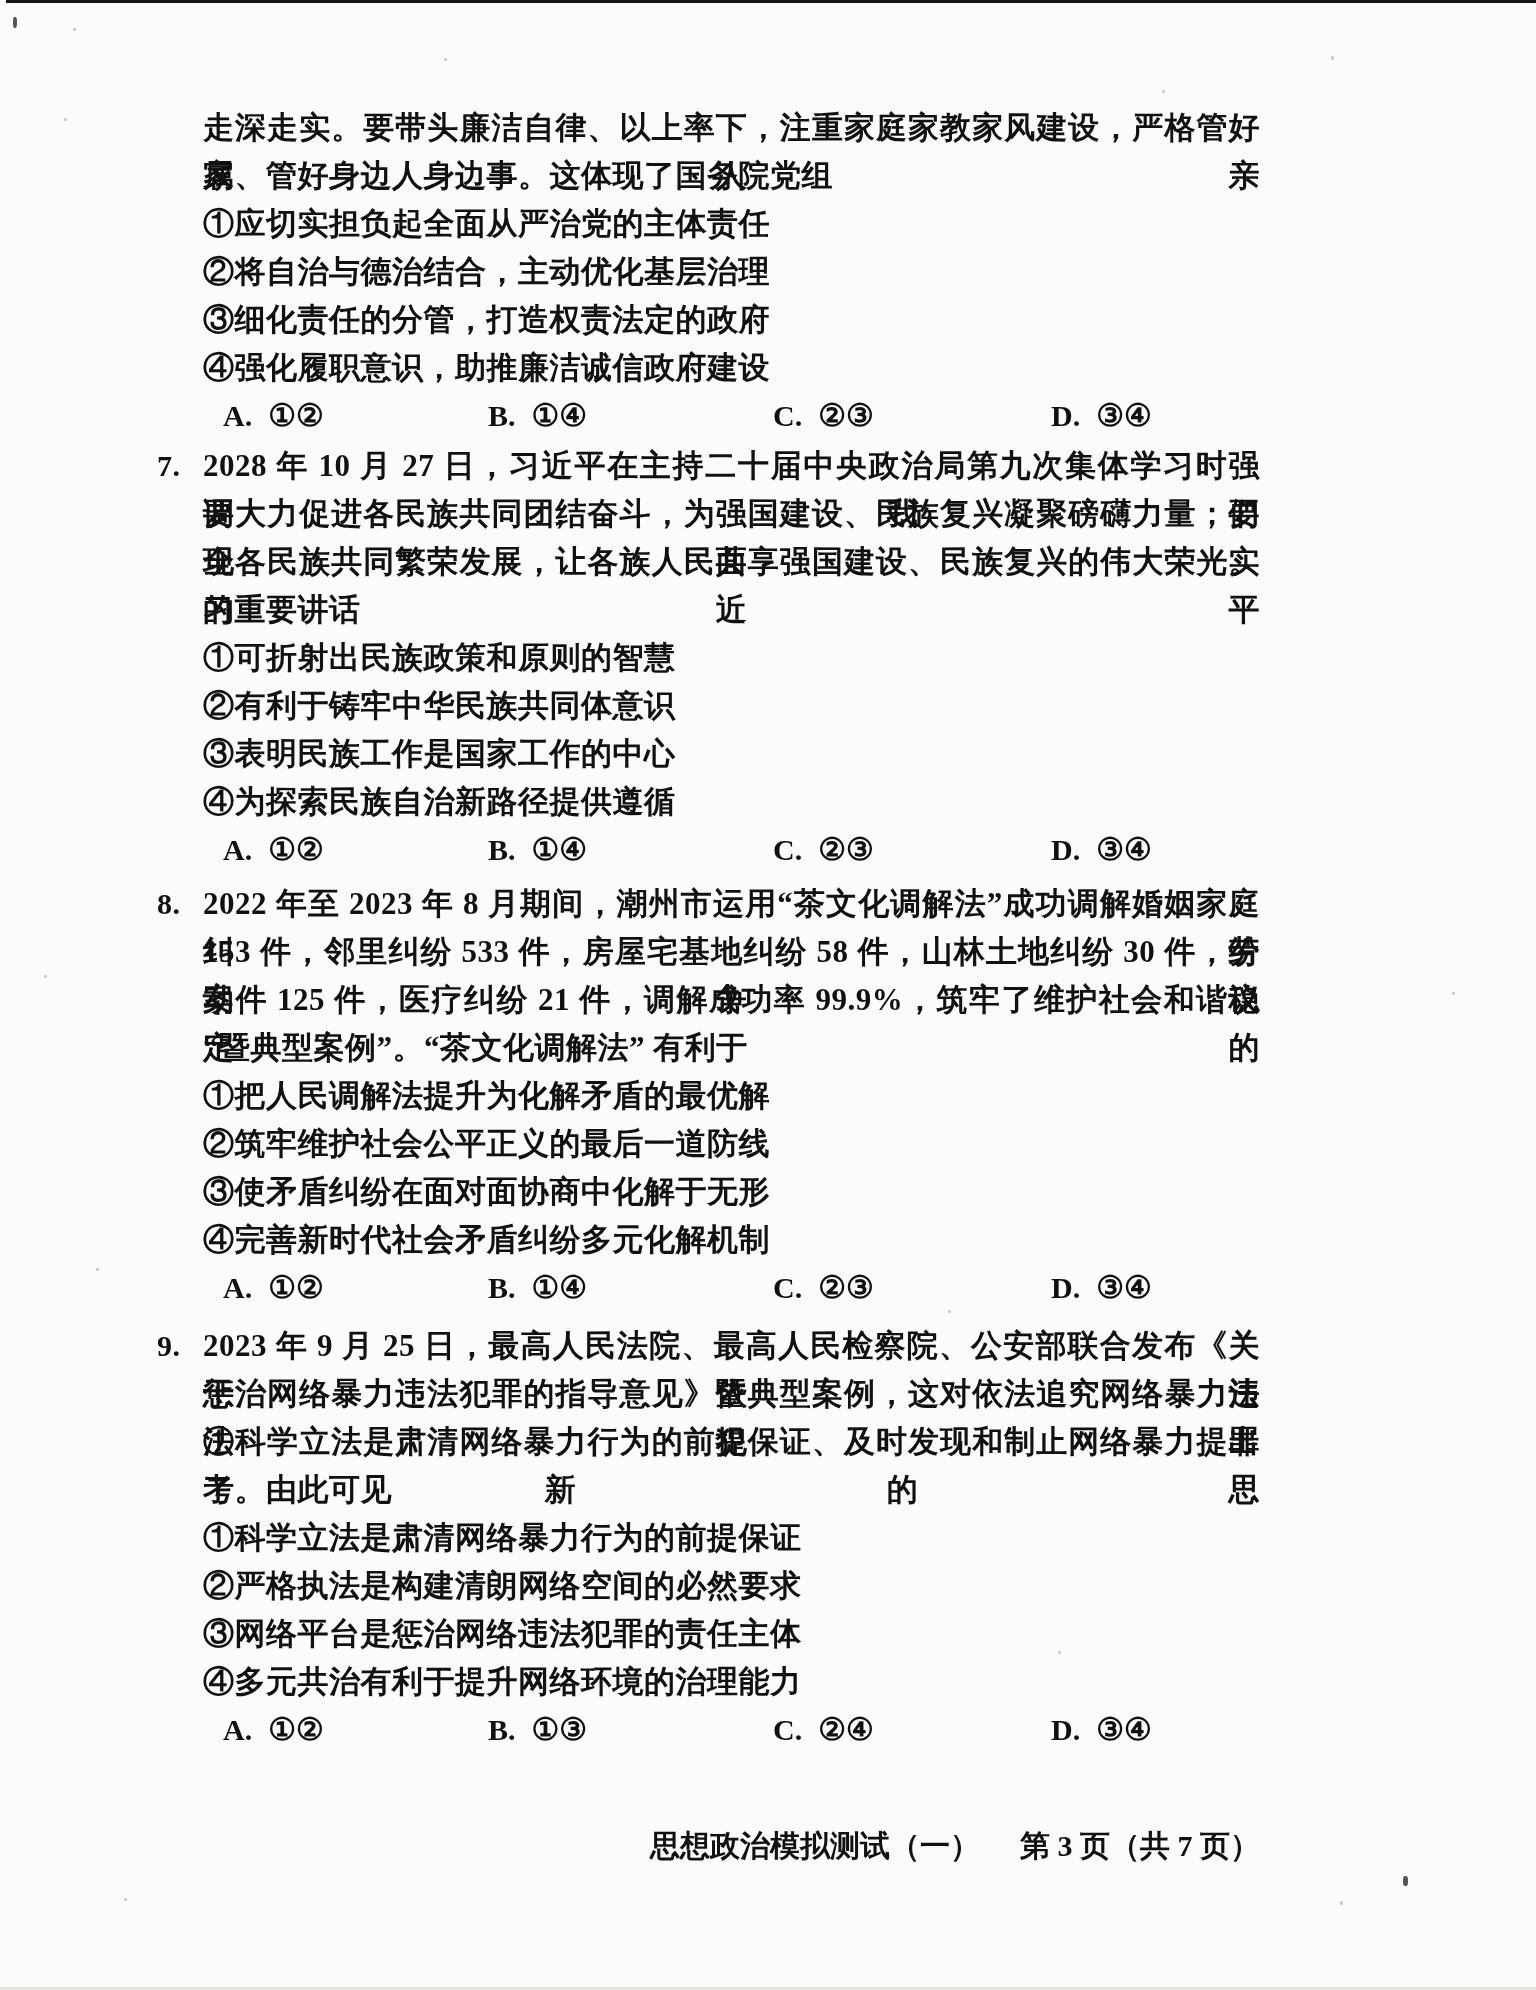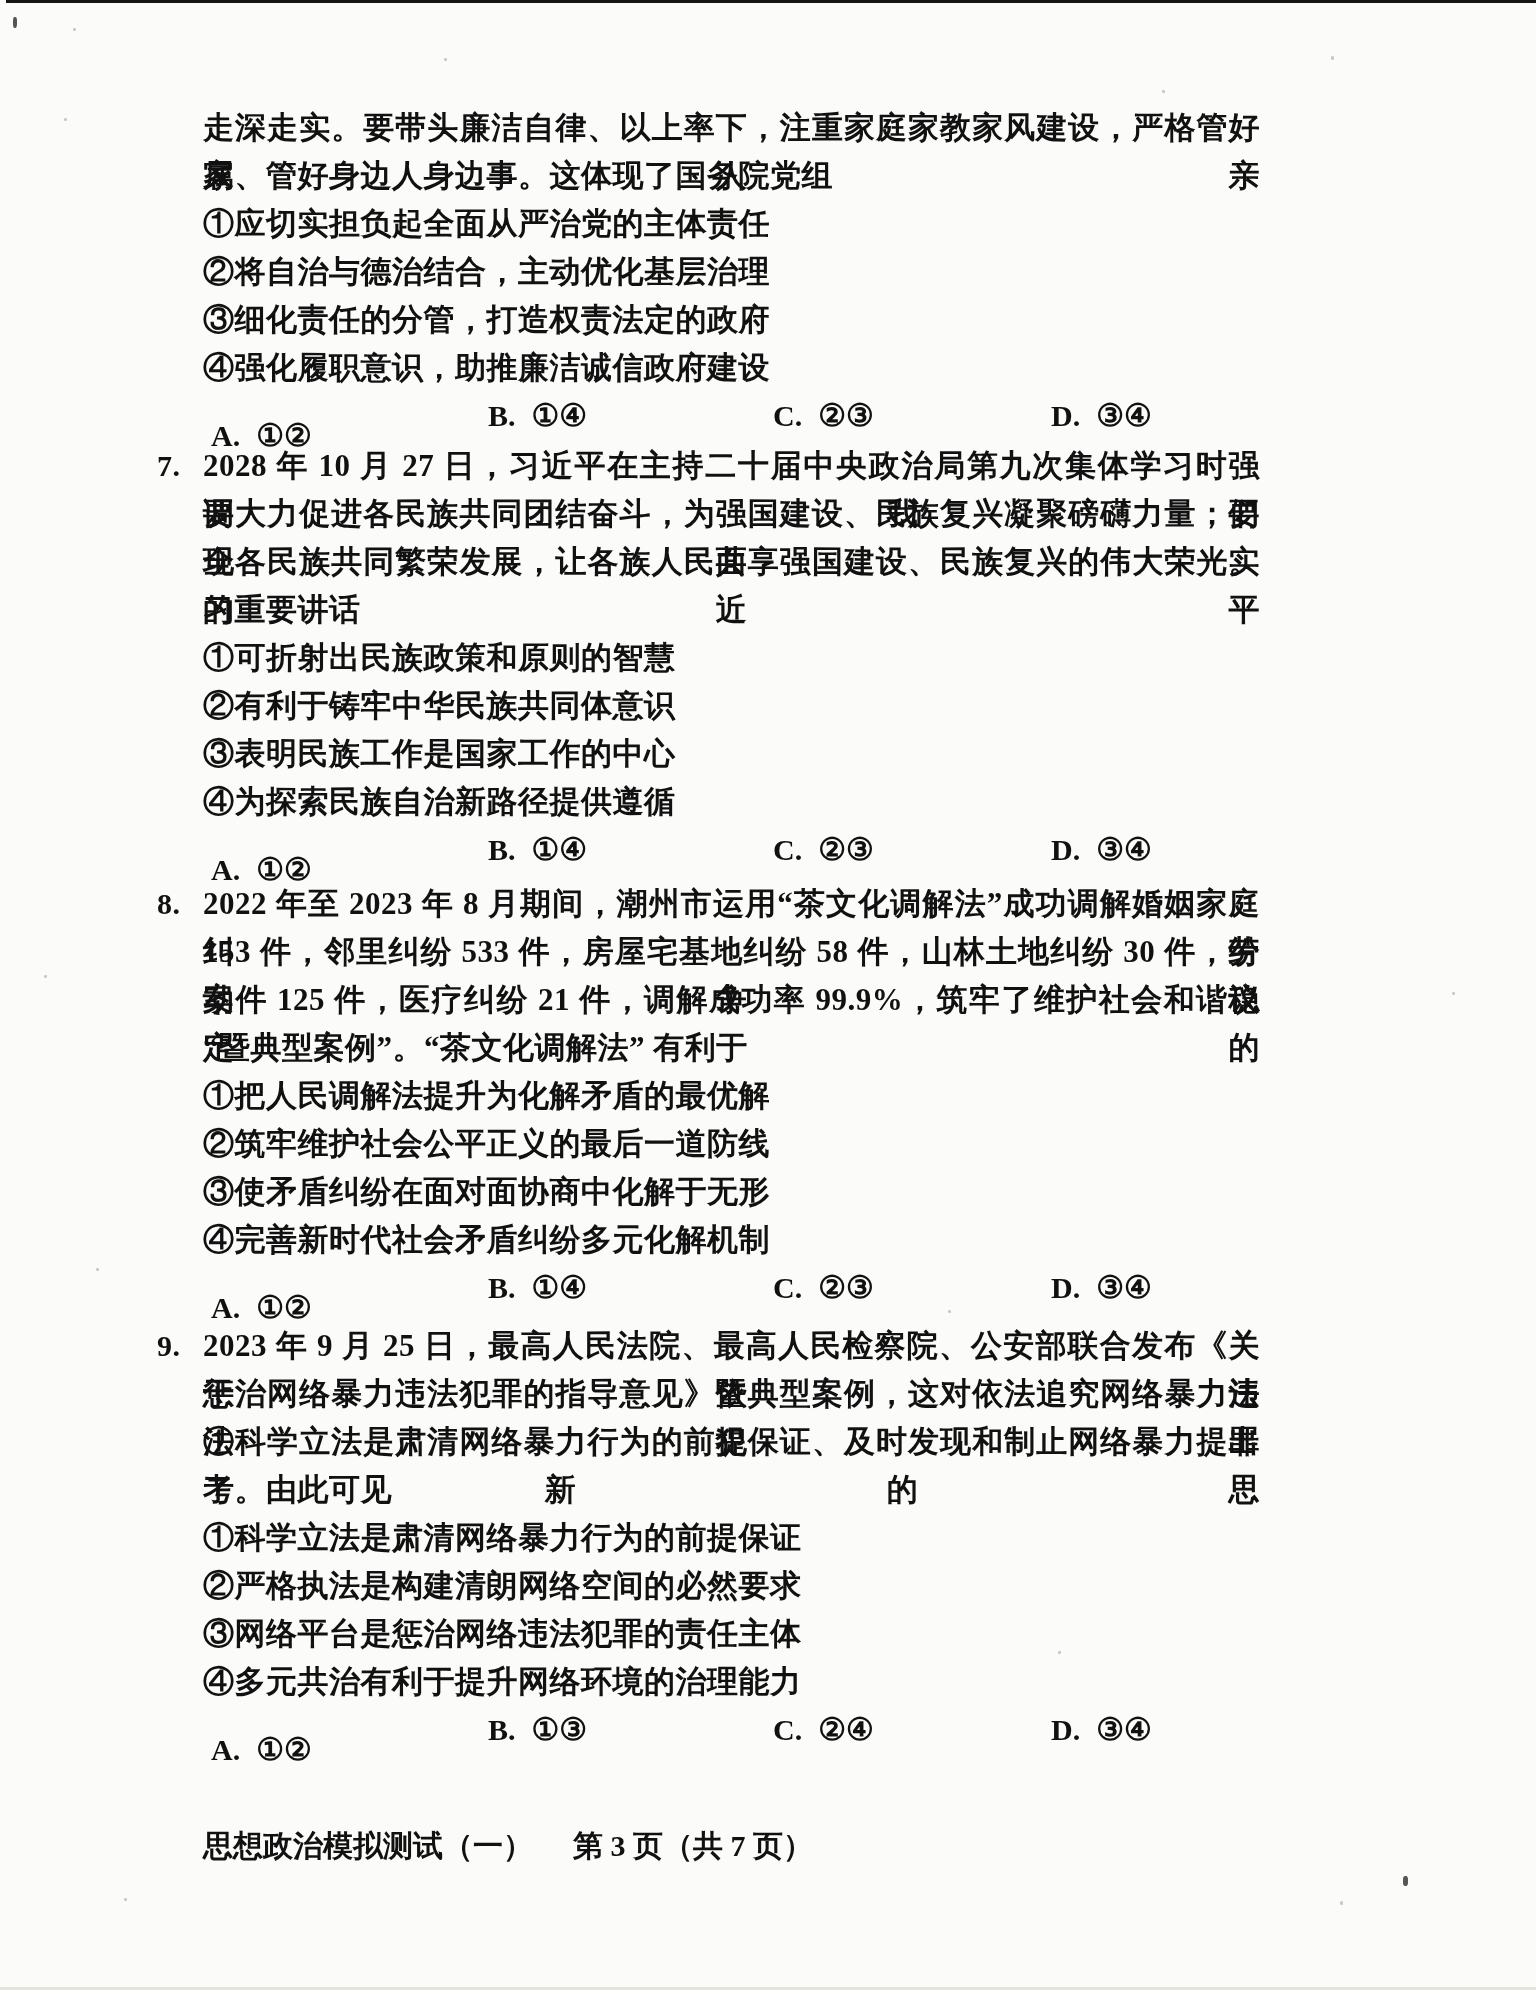--- a/index.html
+++ b/index.html
@@ -29,25 +29,25 @@
     position:absolute;left:-46px;top:0;width:44px;height:48px;line-height:48px;
     font-size:30px;font-weight:600;text-align:left;
   }
   .sec-q7{margin-top:2px;}
   .sec-q8{margin-top:6px;}
   .sec-q9{margin-top:10px;}
   .opts{position:relative;height:48px;}
   .opt{position:absolute;top:0;height:48px;line-height:48px;font-size:30px;font-weight:600;white-space:pre;}
   .opt .lbl{margin-right:16px;}
   .opt .nums{font-size:31px;}
-  .o-a{left:8px;margin-top:20px;} .o-b{left:285px;} .o-c{left:570px;text-align:right;} .o-d{left:848px;}
+  .o-a{left:20px;} .o-b{left:285px;} .o-c{left:570px;text-align:right;} .o-d{left:848px;}
 
   .footer{
     position:absolute;top:1826px;left:203px;width:1057px;
-    display:flex;justify-content:flex-start;gap:40px;
+    display:flex;justify-content:flex-end;gap:40px;
     font-size:30px;font-weight:600;white-space:pre;
   }
 </style>
 </head>
 <body>
 
 <div class="scan-top-bar"></div>
 <div class="scan-bottom-bar"></div>
 
 <div class="sp" style="left:13px;top:17px;width:4px;height:11px;"></div>

